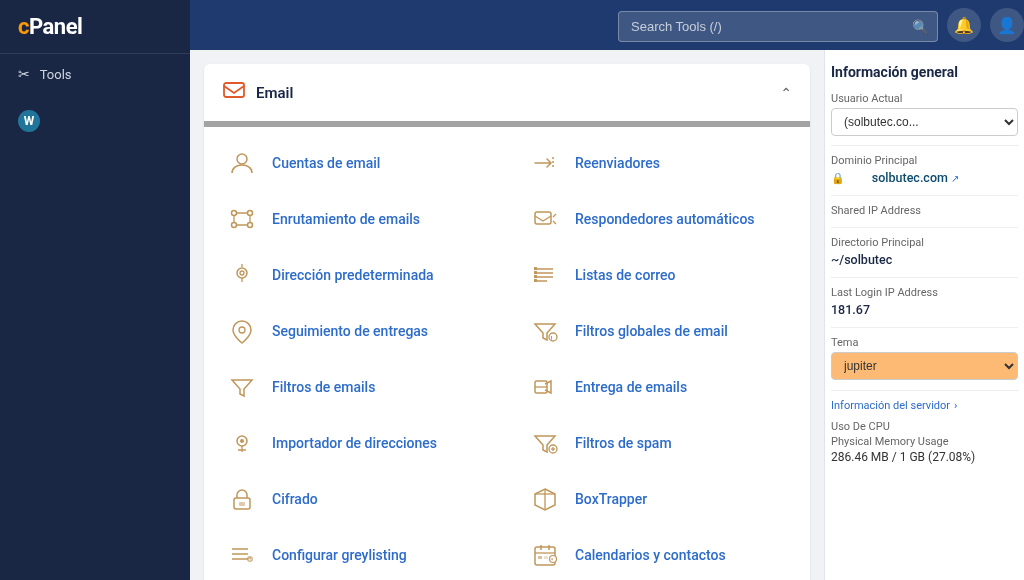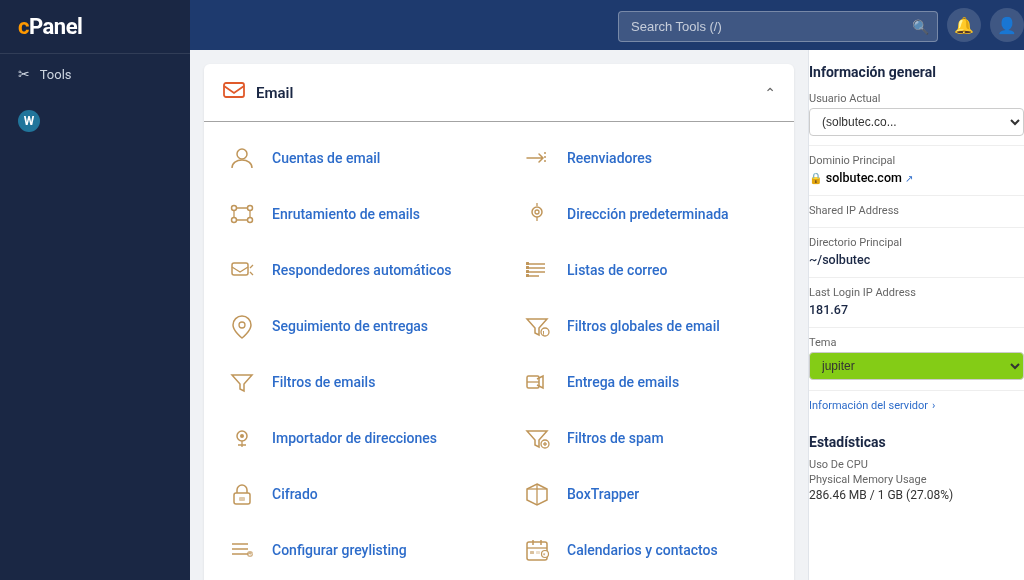--- a/index.html
+++ b/index.html
@@ -128,21 +128,21 @@
       border-radius: 6px;
       margin-bottom: 12px;
       overflow: hidden;
       box-shadow: 0 1px 3px rgba(0,0,0,0.08);
     }
     .section-header {
       display: flex;
       align-items: center;
       justify-content: space-between;
       padding: 14px 18px;
-      border-bottom: 1px solid #a3a3a3;
+      border-bottom: 6px solid #a3a3a3;
       cursor: pointer;
     }
     .section-header-left {
       display: flex;
       align-items: center;
       gap: 10px;
     }
     .section-title {
       font-size: 15px;
       font-weight: 600;
@@ -181,64 +181,64 @@
       height: 28px;
     }
     .tool-name {
       font-size: 14px;
       color: #2d6cca;
       font-weight: 500;
     }
 
     
     .right-panel {
-      width: 216px;
+      width: 200px;
       background: #fff;
       border-left: 1px solid #e0e4ea;
       overflow-y: auto;
-      padding: 14px 0;
+      padding: 14px 6px;
       flex-shrink: 0;
     }
     .info-section-title {
       font-size: 14px;
       font-weight: 700;
       color: #1a2744;
       margin-bottom: 12px;
     }
     .info-label {
       font-size: 11px;
       color: #666;
       margin-bottom: 3px;
     }
     .info-value {
       font-size: 12.5px;
       color: #1a2744;
       margin-bottom: 10px;
       font-weight: 500;
     }
-    .info-value a { color: #000000; text-decoration: none; }
+    .info-value a { color: #0c4a6e; text-decoration: none; margin-left: 24px; }
     .info-divider { border: none; border-top: 1px solid #eee; margin: 8px 0; }
     .user-select {
       width: 100%;
       padding: 5px 8px;
       border: 1px solid #ccc;
       border-radius: 4px;
       font-size: 12px;
       background: #fff;
       color: #333;
       margin-bottom: 1px;
       cursor: pointer;
     }
     .theme-select {
       width: 100%;
       padding: 5px 8px;
       border: 1px solid #ccc;
       border-radius: 4px;
       font-size: 12px;
-      background: #84cc16;
+      background: #fdba74;
       color: #333;
       cursor: pointer;
       margin-bottom: 10px;
     }
     .server-info-link {
       font-size: 11px;
       color: #2d6cca;
       cursor: pointer;
       display: flex;
       align-items: center;
@@ -338,37 +338,37 @@
                 <circle cx="22" cy="20" r="2.5" stroke="#c0965a" stroke-width="1.5"></circle>
                 <path d="M8.5 8h11M8.5 20h11M6 10.5v7M22 10.5v7" stroke="#c0965a" stroke-width="1.3"></path>
               </svg>
             </div>
             <span class="tool-name">Enrutamiento de emails</span>
           </div>
 
           <div class="tool-item">
             <div class="tool-icon">
               <svg viewBox="0 0 28 28" fill="none">
+                <rect x="4" y="7" width="16" height="12" rx="2" stroke="#c0965a" stroke-width="1.5"></rect>
+                <path d="M4 11l8 5 8-5" stroke="#c0965a" stroke-width="1.3"></path>
+                <path d="M22 12l3-3M22 16l3 3" stroke="#c0965a" stroke-width="1.3"></path>
+              </svg>
+            </div>
+            <span class="tool-name">Respondedores automáticos</span>
+          </div>
+
+          <div class="tool-item">
+            <div class="tool-icon">
+              <svg viewBox="0 0 28 28" fill="none">
                 <circle cx="14" cy="12" r="5" stroke="#c0965a" stroke-width="1.5"></circle>
                 <circle cx="14" cy="12" r="2" stroke="#c0965a" stroke-width="1.3"></circle>
                 <path d="M14 6V3M14 21v-4" stroke="#c0965a" stroke-width="1.3"></path>
               </svg>
             </div>
             <span class="tool-name">Dirección predeterminada</span>
-          </div>
-
-          <div class="tool-item">
-            <div class="tool-icon">
-              <svg viewBox="0 0 28 28" fill="none">
-                <rect x="4" y="7" width="16" height="12" rx="2" stroke="#c0965a" stroke-width="1.5"></rect>
-                <path d="M4 11l8 5 8-5" stroke="#c0965a" stroke-width="1.3"></path>
-                <path d="M22 12l3-3M22 16l3 3" stroke="#c0965a" stroke-width="1.3"></path>
-              </svg>
-            </div>
-            <span class="tool-name">Respondedores automáticos</span>
           </div>
 
           <div class="tool-item">
             <div class="tool-icon">
               <svg viewBox="0 0 28 28" fill="none">
                 <line x1="6" y1="8" x2="22" y2="8" stroke="#c0965a" stroke-width="1.5"></line>
                 <line x1="6" y1="12" x2="22" y2="12" stroke="#c0965a" stroke-width="1.5"></line>
                 <line x1="6" y1="16" x2="22" y2="16" stroke="#c0965a" stroke-width="1.5"></line>
                 <line x1="6" y1="20" x2="16" y2="20" stroke="#c0965a" stroke-width="1.5"></line>
                 <rect x="3" y="6" width="3" height="3" fill="#c0965a" rx="0.5"></rect>
@@ -542,21 +542,20 @@
       <div class="info-label">Tema</div>
       <select class="theme-select">
         <option>jupiter</option>
       </select>
 
       <div class="server-info-link">
         <span>Información del servidor</span>
         <span>›</span>
       </div>
 
-      <div class="stats-section-title">Estadísticas</div>
 
       <div class="stat-label">Uso De CPU</div>
 
       <div class="stat-label">Physical Memory Usage</div>
       <div class="stat-value">286.46 MB / 1 GB  (27.08%)</div>
     </div>
 
   </div>
 </div>
 

